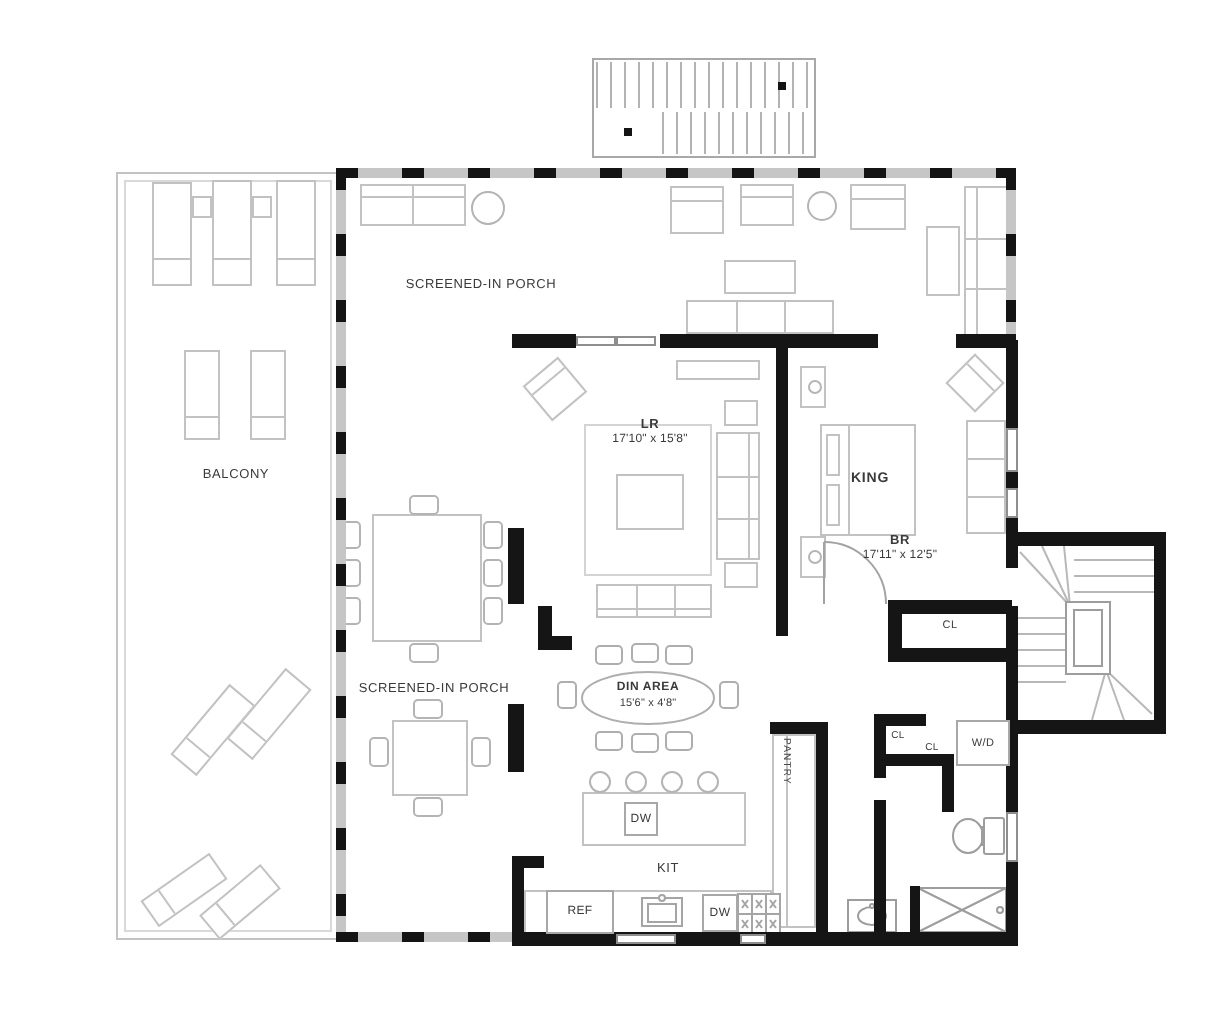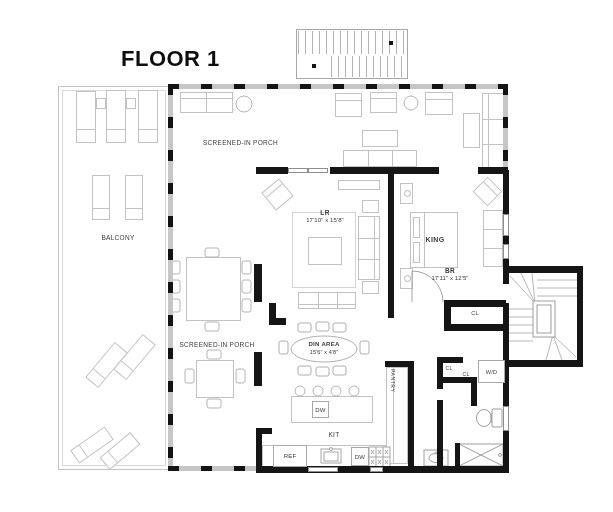--- a/index.html
+++ b/index.html
@@ -31,21 +31,20 @@
   .tagsm{font-size:5.5px;}
   .vert{writing-mode:vertical-rl;font-size:5px;letter-spacing:.6px;color:#4a4a4a;}
   .tiny{font-size:5.5px;color:#3a3a3a;letter-spacing:.2px;text-align:center;}
   svg{display:block;}
 </style>
 </head>
 <body>
 
 <div class="plan">
 
-  <div class="abs title" style="left:121px;top:46px;">FLOOR 1</div>
 
   <div class="abs f2" style="left:296px;top:29px;width:112px;height:50px;">
     <i class="hl" style="left:0;top:25px;width:110px;"></i>
   </div>
   <div class="abs treads" style="left:298px;top:31px;width:108px;height:23px;"></div>
   <div class="abs treads" style="left:331px;top:56px;width:75px;height:21px;"></div>
   <div class="abs dot" style="left:389px;top:41px;width:4px;height:4px;"></div>
   <div class="abs dot" style="left:312px;top:64px;width:4px;height:4px;"></div>
 
   <div class="abs rail" style="left:58px;top:86px;width:112px;height:384px;"></div>

